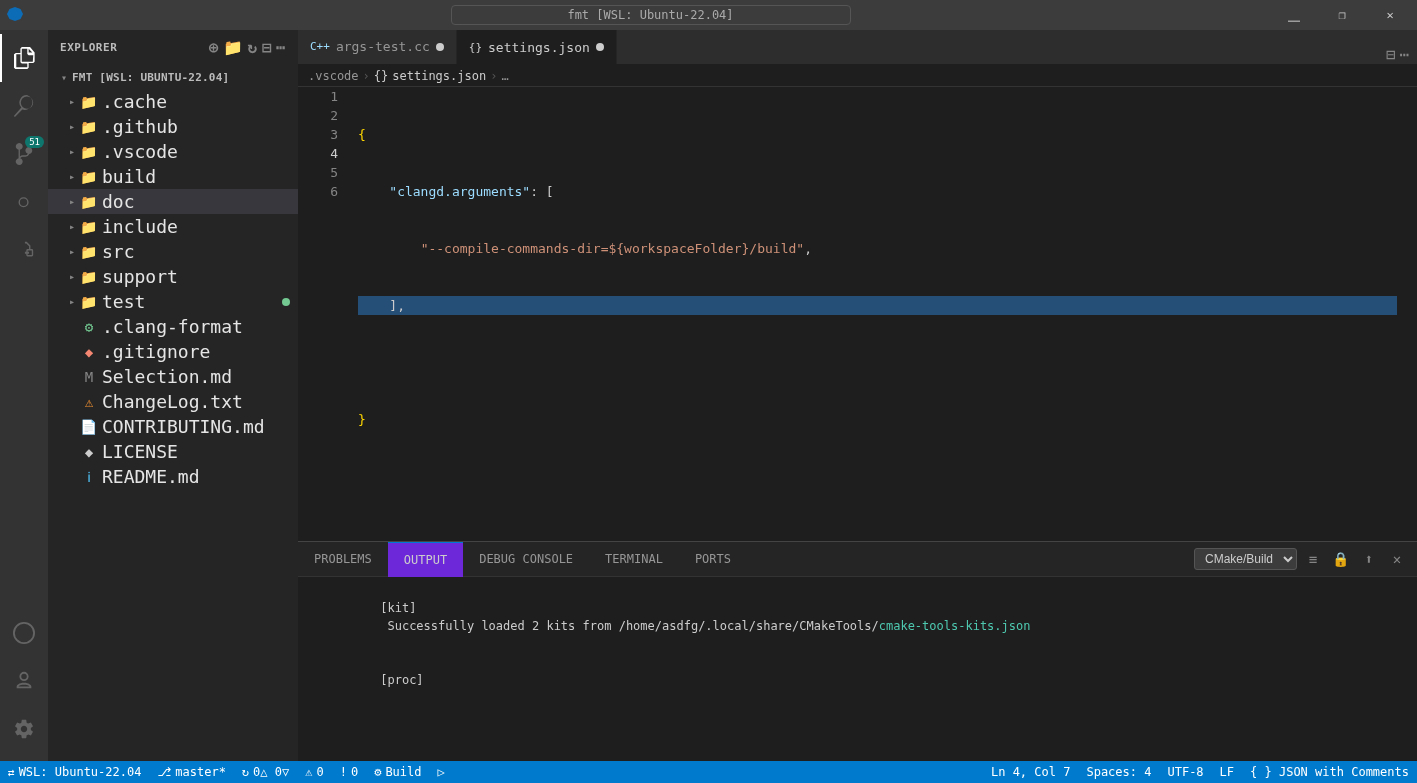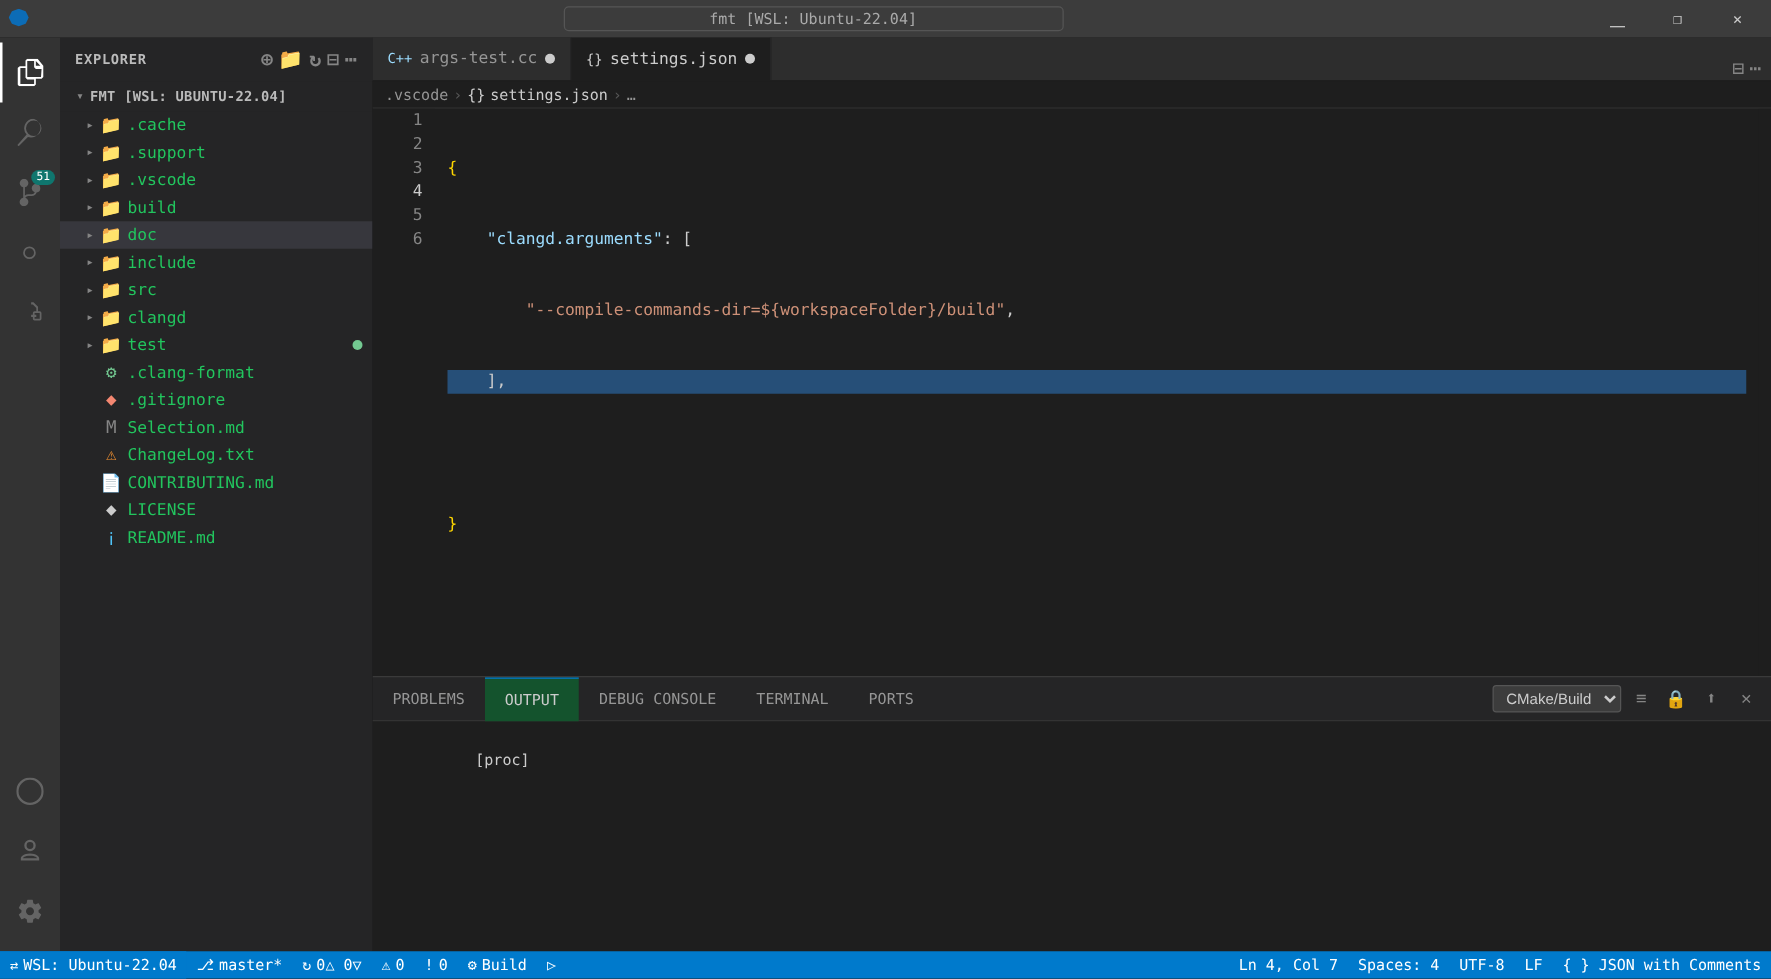--- a/index.html
+++ b/index.html
@@ -179,22 +179,22 @@
       width: 18px;
       height: 18px;
       margin-right: 4px;
       flex-shrink: 0;
       display: flex;
       align-items: center;
       justify-content: center;
       font-size: 14px;
     }
     .tree-label {
-      font-size: 13px;
-      color: #22c55e;
+      font-size: 18px;
+      color: #e5e5e5;
       flex: 1;
     }
     .tree-dot {
       width: 8px;
       height: 8px;
       border-radius: 50%;
       background: #73c991;
       margin-right: 8px;
       flex-shrink: 0;
     }
@@ -350,21 +350,21 @@
       display: flex;
       align-items: center;
       color: #969696;
       font-size: 12px;
       cursor: pointer;
       text-transform: uppercase;
     }
     .panel-tab.active {
       color: #cccccc;
       border-top: 1px solid #0078d4;
-      background: #14532d;
+      background: #6d28d9;
     }
     .panel-controls {
       margin-left: auto;
       display: flex;
       align-items: center;
       gap: 4px;
       padding-right: 8px;
     }
     .panel-select {
       background: #3c3c3c;
@@ -539,21 +539,21 @@
         <span class="tree-arrow closed"></span>
         <span class="tree-icon icon-folder">📁</span>
         <span class="tree-label">.cache</span>
         <span class="tree-dot hidden"></span>
       </div>
 
       <div class="tree-item">
         <span class="tree-indent"></span>
         <span class="tree-arrow closed"></span>
         <span class="tree-icon icon-folder">📁</span>
-        <span class="tree-label">.support</span>
+        <span class="tree-label">.github</span>
         <span class="tree-dot hidden"></span>
       </div>
 
       <div class="tree-item">
         <span class="tree-indent"></span>
         <span class="tree-arrow closed"></span>
         <span class="tree-icon icon-folder">📁</span>
         <span class="tree-label">.vscode</span>
         <span class="tree-dot hidden"></span>
       </div>
@@ -587,21 +587,21 @@
         <span class="tree-arrow closed"></span>
         <span class="tree-icon icon-folder">📁</span>
         <span class="tree-label">src</span>
         <span class="tree-dot hidden"></span>
       </div>
 
       <div class="tree-item">
         <span class="tree-indent"></span>
         <span class="tree-arrow closed"></span>
         <span class="tree-icon icon-folder">📁</span>
-        <span class="tree-label">clangd</span>
+        <span class="tree-label">support</span>
         <span class="tree-dot hidden"></span>
       </div>
 
       <div class="tree-item">
         <span class="tree-indent"></span>
         <span class="tree-arrow closed"></span>
         <span class="tree-icon icon-folder">📁</span>
         <span class="tree-label">test</span>
         <span class="tree-dot"></span>
       </div>
@@ -726,20 +726,24 @@
           </select>
           <div class="panel-btn" title="Clear Output">≡</div>
           <div class="panel-btn" title="Lock">🔒</div>
           <div class="panel-btn" title="Maximize Panel">⬆</div>
           <div class="panel-btn" title="Close Panel">✕</div>
         </div>
       </div>
 
       <div class="output-log">
 
+        <div class="log-line">
+          <span class="log-prefix-kit">[kit]</span>
+          <span class="log-normal"> Successfully loaded 2 kits from /home/asdfg/.local/share/CMakeTools/</span><span class="log-link">cmake-tools-kits.json</span>
+        </div>
 
 
         <div class="log-line">
           <span class="log-prefix-proc">[proc]</span>
           
         </div>
 
       </div>
     </div>
 

